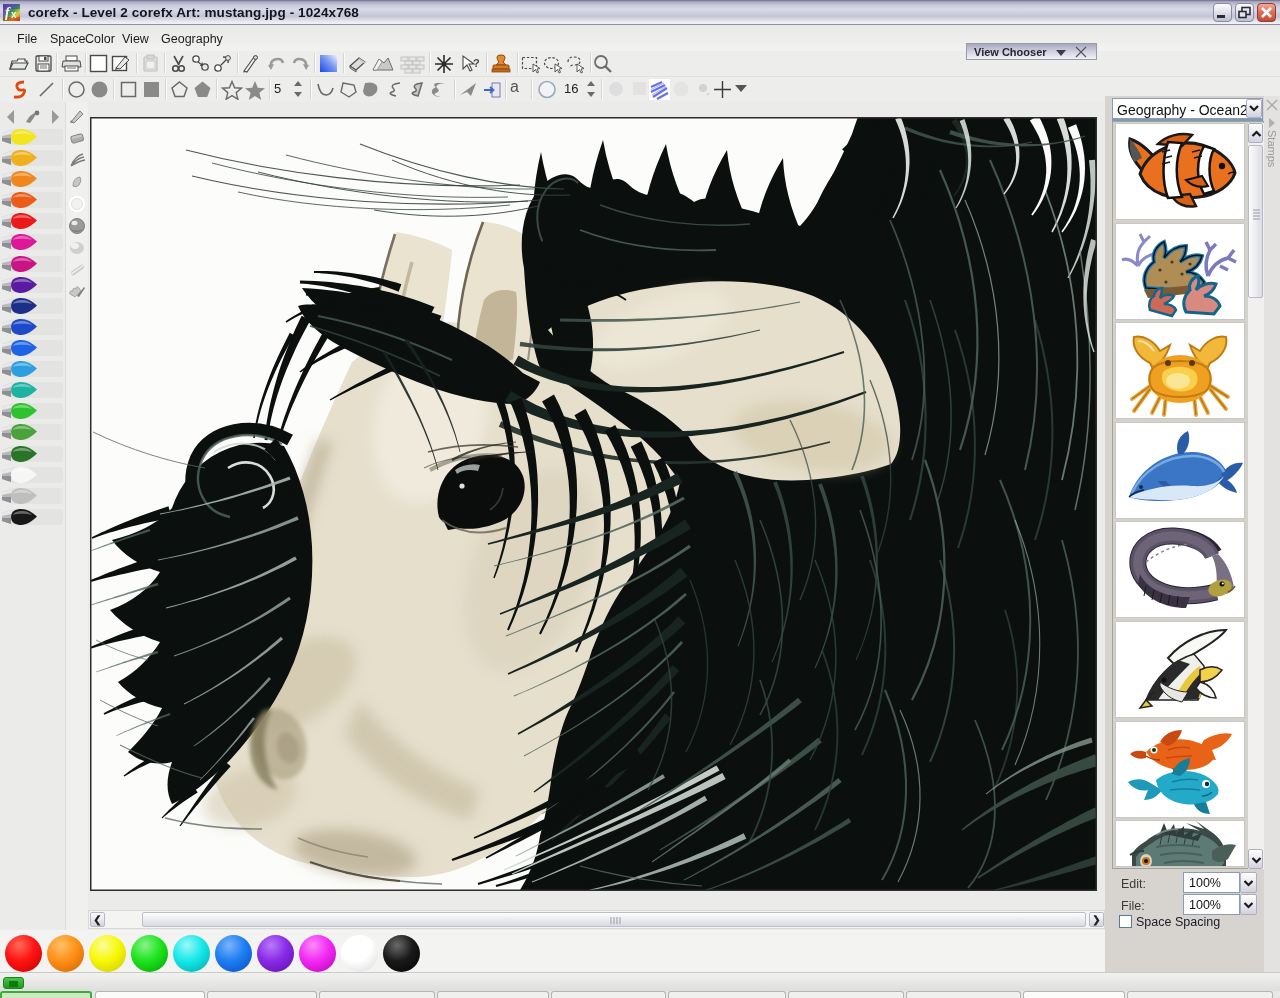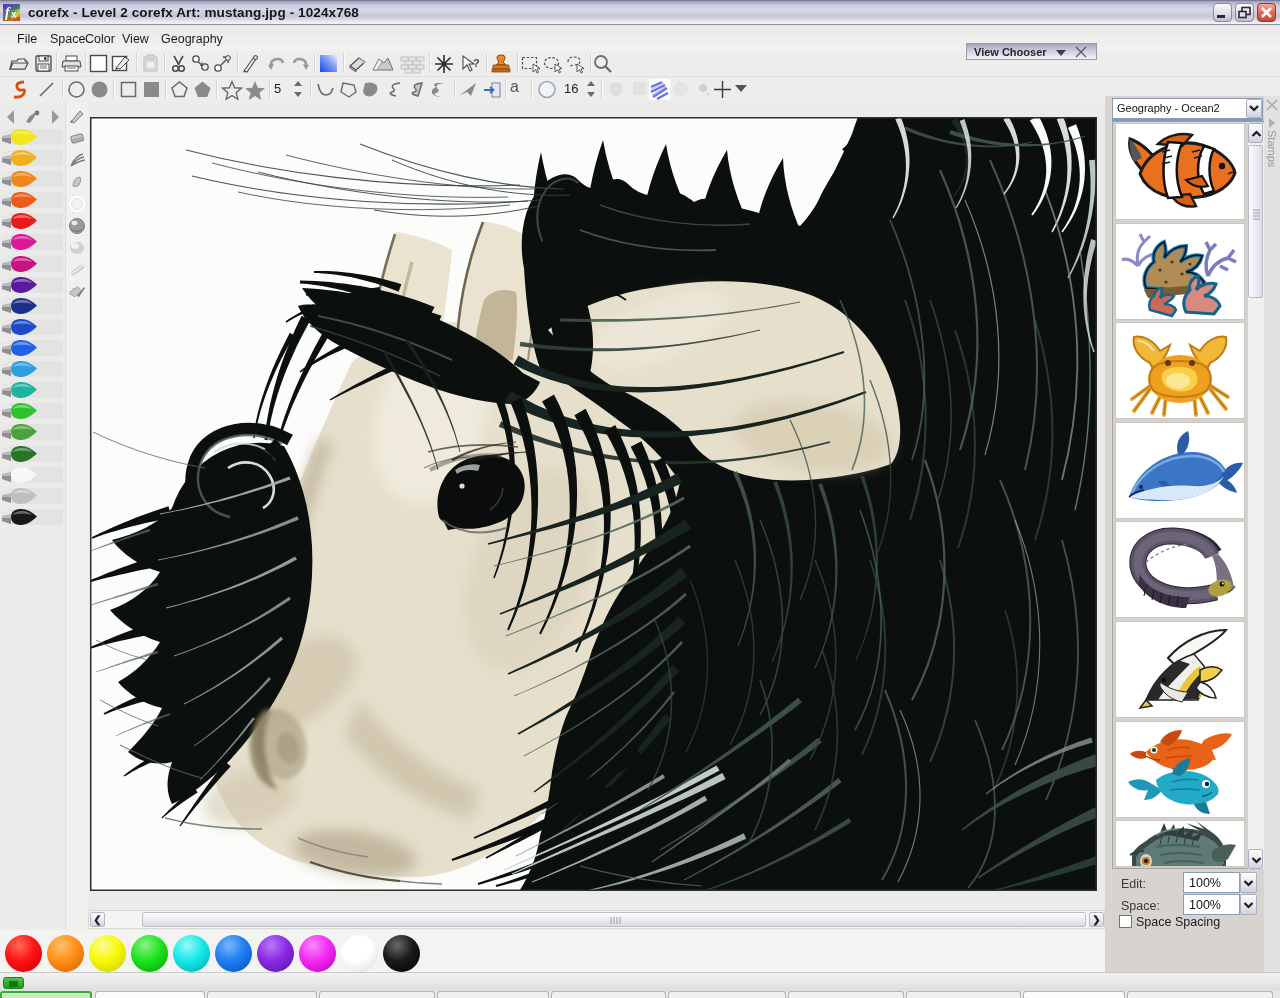--- a/index.html
+++ b/index.html
@@ -29,21 +29,21 @@
 
   #docarea { left:88px; top:102px; width:1017px; height:828px; background:#ebebe9; }
   #hscroll { position:absolute; left:0px; top:808px; width:1017px; height:19px; background:#f4f4f2; border:1px solid #d8d8d6; }
   #hthumb { position:absolute; left:53px; top:1px; width:944px; height:15px; border:1px solid #bdbdc8;
     background:linear-gradient(180deg,#fdfdfe,#ededf2 45%,#d9d9e4); border-radius:2px;}
   .sbtn { position:absolute; top:1px; width:15px; height:15px; background:linear-gradient(180deg,#fdfdfe,#e8e8ef 50%,#d4d4e0); border:1px solid #b8b8c4; border-radius:2px;
     font-size:10px; color:#222; text-align:center; line-height:14px; font-weight:bold;}
 
   #rightpanel { left:1105px; top:96px; width:159px; height:877px; background:#d7d4cf; }
   #stampcombo { position:absolute; left:7px; top:2px; width:151px; height:21px; background:#fff; border:1px solid #8a9db4; }
-  #stampcombo span { position:absolute; left:4px; top:3px; font-size:11px; color:#111; }
+  #stampcombo span { position:absolute; left:4px; top:3px; font-size:14px; color:#111; }
   .chevbtn { position:absolute; background:linear-gradient(180deg,#fefefe,#e9e9f0 50%,#d2d2de); border:1px solid #aeaec0; border-radius:2px; }
   #stamplist { position:absolute; left:7px; top:25px; width:152px; height:748px; background:#d4d2cd; border:1px solid #a5a29d; }
   .stampcell { position:absolute; left:2px; width:130px; height:97px; background:#fff; border:1px solid #cac7c2; }
   #vscroll { position:absolute; left:135px; top:1px; width:16px; height:746px; background:#f1f0ee; }
   #sidebar { left:1264px; top:96px; width:16px; height:877px; background:#e3e2e0; }
   #stampslabel { position:absolute; left:2px; top:34px; font-size:11px; color:#9a9a98; writing-mode:vertical-rl; }
 
   .ctllabel { position:absolute; font-size:12.5px; color:#3a3a38; }
   .ctlbox { position:absolute; width:57px; height:21px; background:#fff; border:1px solid #8a9db4; font-size:12.5px; color:#111; padding:3px 0 0 5px; }
 
@@ -990,21 +990,21 @@
         </div>
       </div>
     </div>
     <div class="ctllabel" style="left:16px;top:781px;">Edit:</div>
     <div class="ctlbox" style="left:78px;top:776px;">100%</div>
     <div class="chevbtn" style="left:135px;top:776px;width:17px;height:21px;">
       <svg width="15" height="19">
         <path d="M3.5 8 L7.5 12 L11.5 8" stroke="#1a1a1a" stroke-width="2.2" fill="none"></path>
       </svg>
     </div>
-    <div class="ctllabel" style="left:16px;top:803px;">Space:</div>
+    <div class="ctllabel" style="left:16px;top:803px;">File:</div>
     <div class="ctlbox" style="left:78px;top:798px;">100%</div>
     <div class="chevbtn" style="left:135px;top:798px;width:17px;height:21px;">
       <svg width="15" height="19">
         <path d="M3.5 8 L7.5 12 L11.5 8" stroke="#1a1a1a" stroke-width="2.2" fill="none"></path>
       </svg>
     </div>
     <div style="position:absolute;left:14px;top:819px;width:13px;height:13px;background:#fff;border:1px solid #5a7a9a;"></div>
     <div class="ctllabel" style="left:31px;top:819px;color:#1a1a2a;">Space Spacing</div>
   </div>
 

